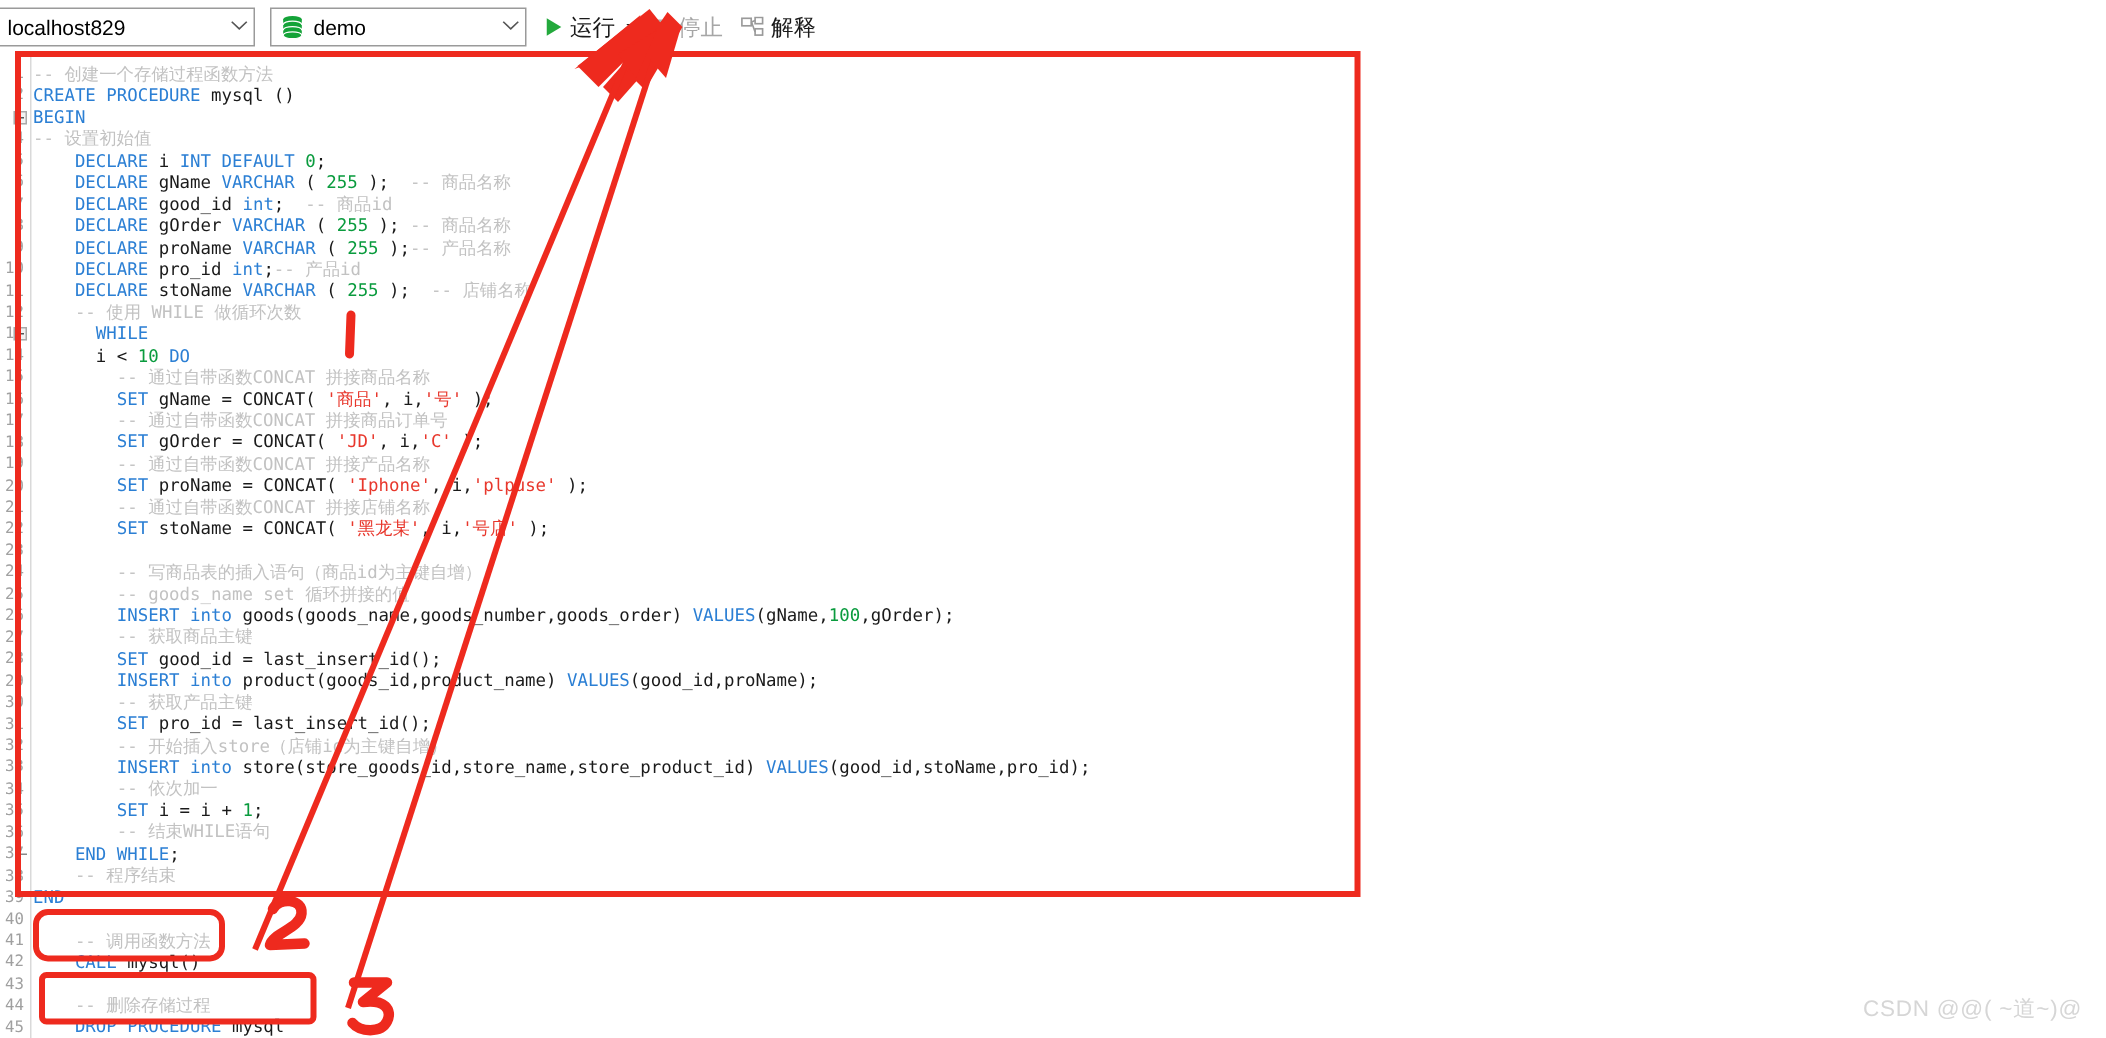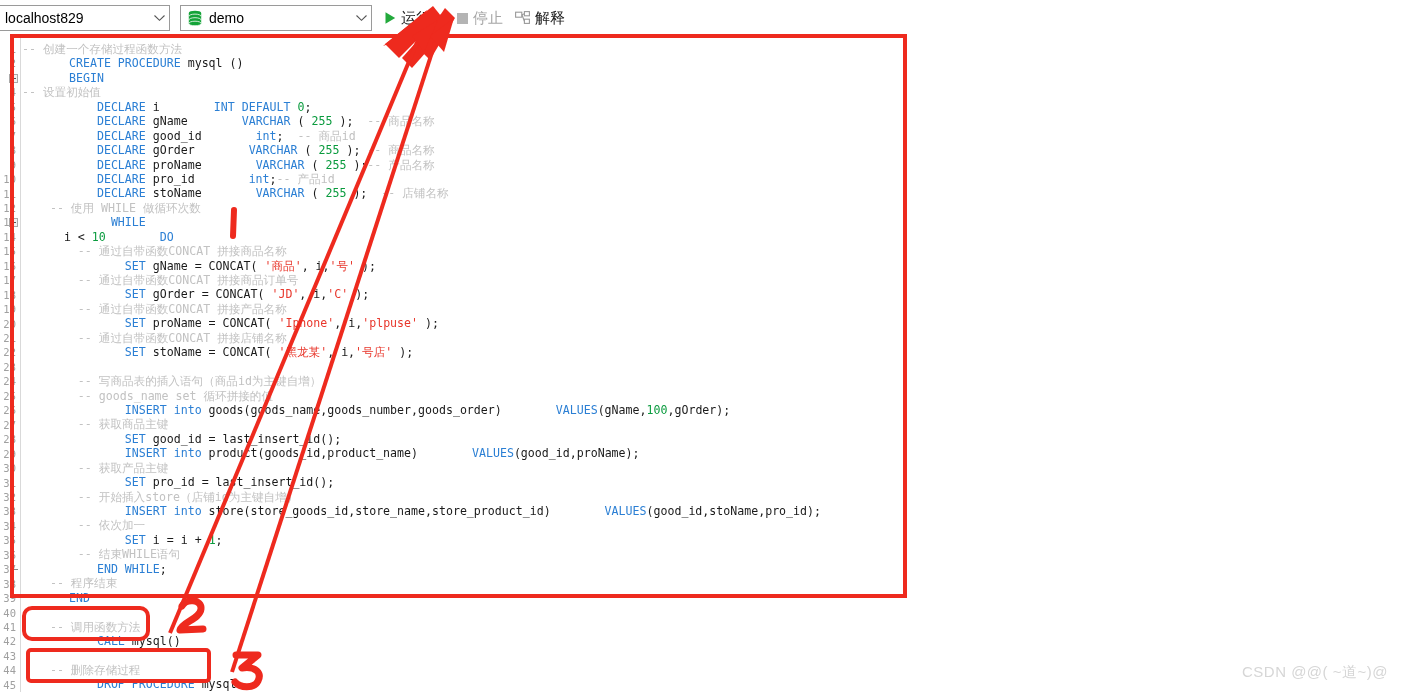--- a/index.html
+++ b/index.html
@@ -37,21 +37,21 @@
     position: relative;
     font-size: 14px;
     color: #000000;
   }
   #host-combo {
     width: 172px;
     margin-left: -2px;
     padding-left: 6px;
   }
   #db-combo {
-    width: 192px;
+    width: 171px;
     margin-left: 10px;
     padding-left: 6px;
   }
   .combo-label {
     flex: 1;
     white-space: nowrap;
     overflow: hidden;
     line-height: 24px;
   }
   .chev {
@@ -166,21 +166,21 @@
     line-height: 14.45px;
     white-space: pre;
     color: #1a1a1a;
     overflow: hidden;
   }
   .ln {
     height: 14.45px;
     line-height: 14.45px;
     white-space: pre;
   }
-  .kw  { color: #2b7fd4; margin-left: 47px; }
+  .kw  { color: #2b7fd4; }
   .num { color: #0a9b3e; }
   .str { color: #e8372c; }
   .cmt { color: #c2c2c2; }
   .id  { color: #1a1a1a; margin-top: 44px; }
 
   
   #ann {
     position: absolute;
     left: 0; top: 0;
     width: 1404px;

